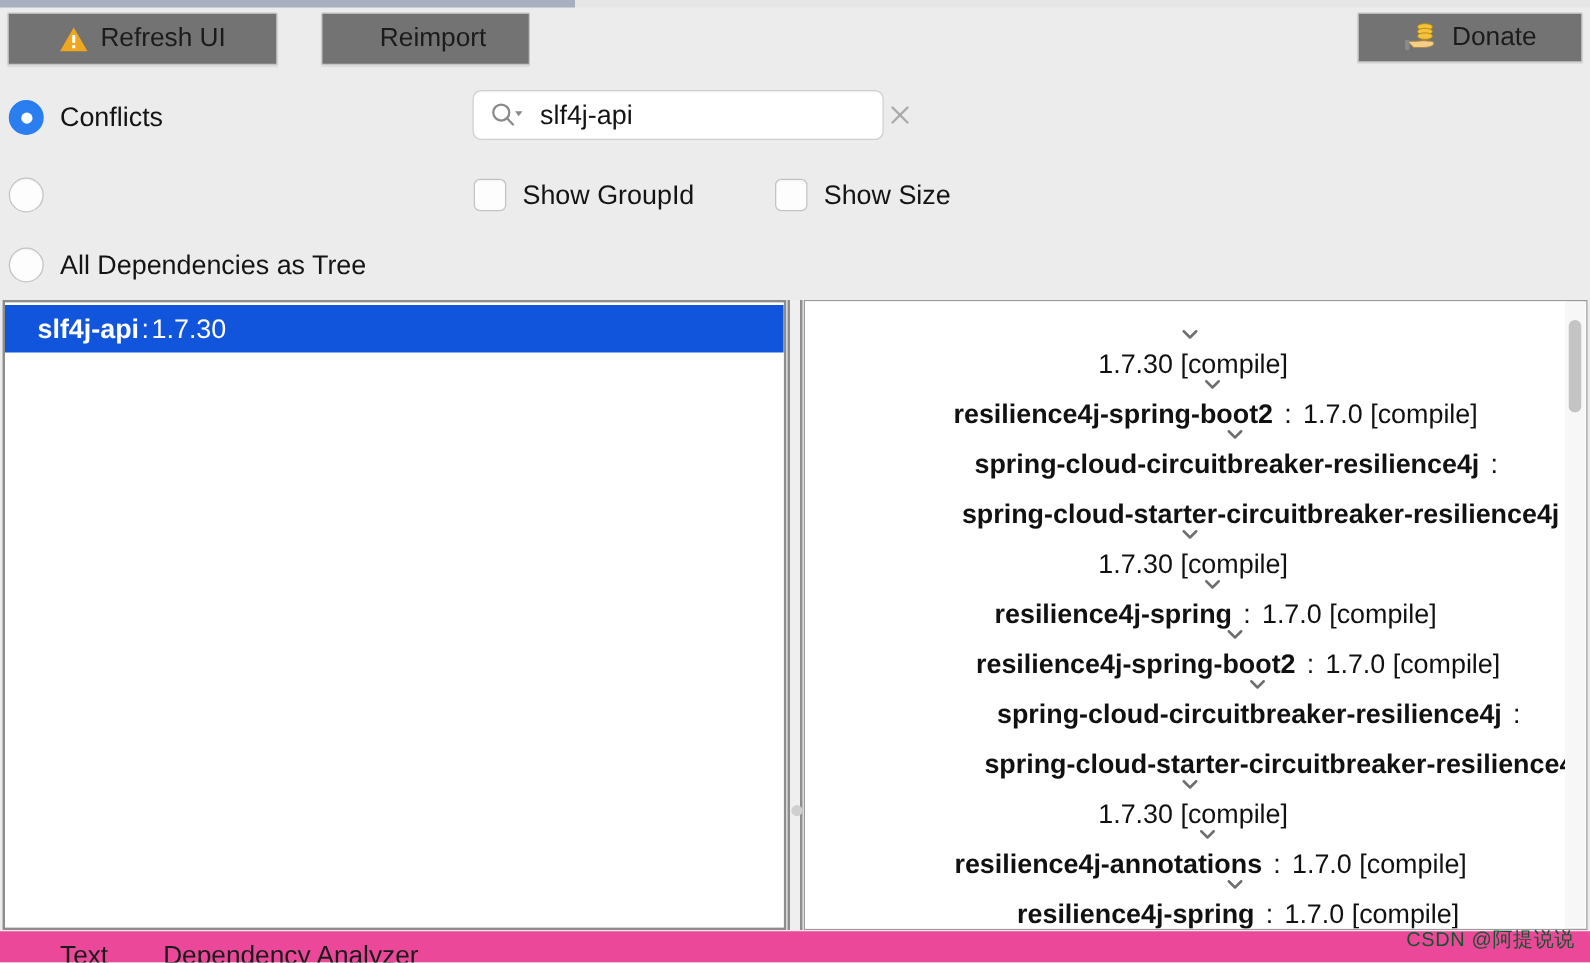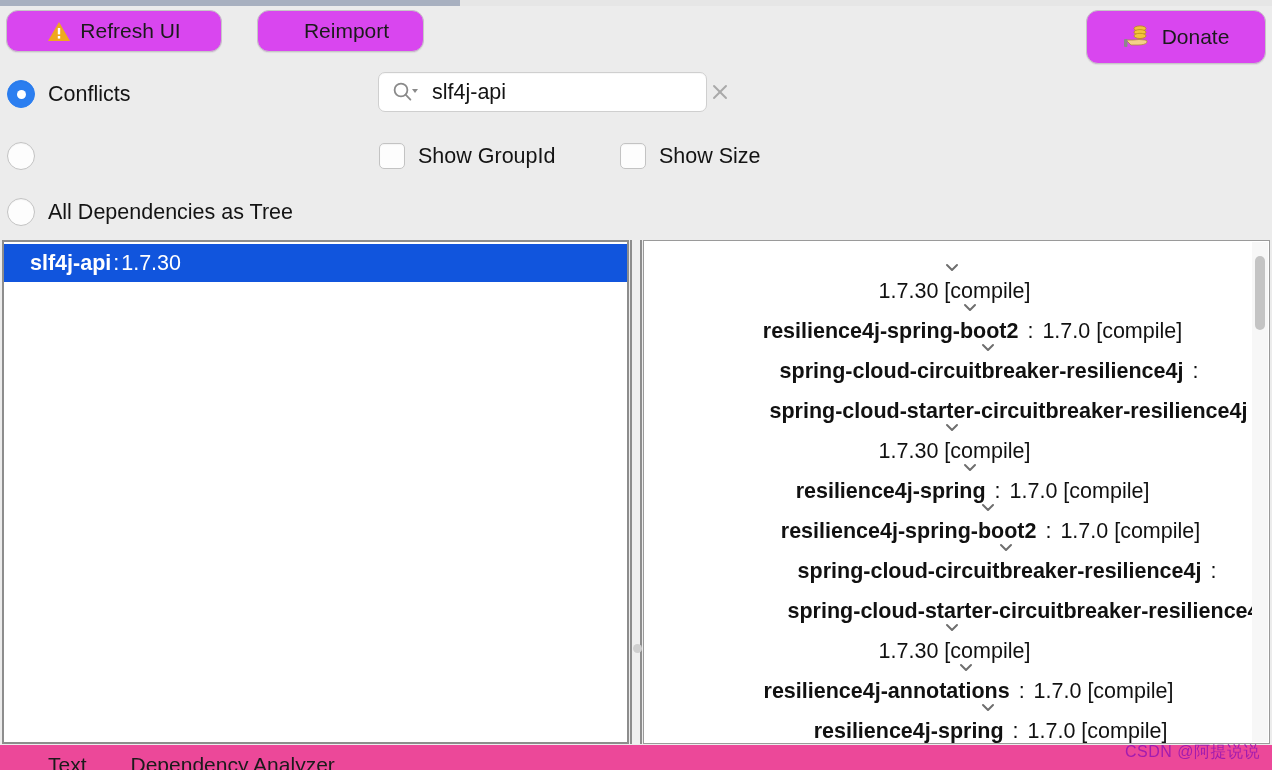--- a/index.html
+++ b/index.html
@@ -12,33 +12,33 @@
   #app { position: relative; width: 1272px; height: 770px; background: #ececec; }
 
   
   .top-sliver { position: absolute; top: 0; left: 0; width: 1272px; height: 6px; background: #e6e6e6; }
   .top-sliver-fill { position: absolute; top: 0; left: 0; width: 460px; height: 6px; background: #a8b0c0; }
 
   
   .toolbar { position: absolute; top: 6px; left: 0; width: 1272px; height: 52px; }
   .btn {
     position: absolute;
-    background: #d946ef;
+    background: #737373;
     border: 1px solid #c6c6c6;
-    border-radius: 12px;
+    border-radius: 1px;
     box-shadow: 0 1px 1px rgba(0,0,0,0.07);
     display: flex; align-items: center; justify-content: center;
     gap: 9px;
     font-size: 21px; color: #1b1b1b;
     cursor: default;
     white-space: nowrap;
   }
   #refresh-ui-button { left: 6px; top: 4px; width: 216px; height: 42px; }
   #reimport-button  { left: 257px; top: 4px; width: 167px; height: 42px; padding-left: 12px; }
-  #donate-button    { left: 1086px; top: 4px; width: 180px; height: 54px; }
+  #donate-button    { left: 1086px; top: 4px; width: 180px; height: 40px; }
 
   .warn-icon { width: 24px; height: 21px; display: block; }
   .donate-icon { width: 30px; height: 26px; display: block; }
 
   
   .options { position: absolute; top: 58px; left: 0; width: 1036px; height: 178px; }
 
   .radio-row { position: absolute; display: flex; align-items: center; gap: 13px; }
   .radio {
     width: 28px; height: 28px; border-radius: 50%;
@@ -158,21 +158,21 @@
   }
 
   
   .bottom-bar { position: absolute; top: 745px; left: 0; width: 1272px; height: 25px; background: #ec4899; }
   .bottom-tabs { position: absolute; top: 8px; left: 0; display: flex; gap: 44px; padding-left: 48px; }
   .bottom-tab { font-size: 21px; color: #1b1b1b; white-space: nowrap; }
 
   
   #watermark {
     position: absolute; top: 742px; right: 12px;
-    font-size: 16px; color: #a21caf;
+    font-size: 16px; color: #14532d;
     white-space: nowrap;
     letter-spacing: 0.5px;
   }
 </style>
 </head>
 <body>
 
 <div id="app">
 
   <div class="top-sliver">

